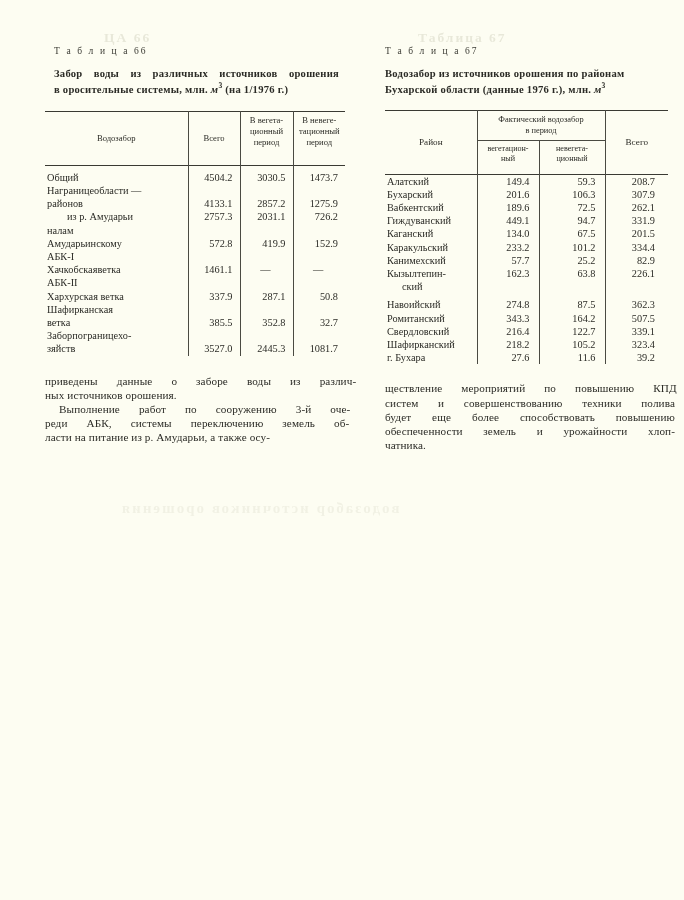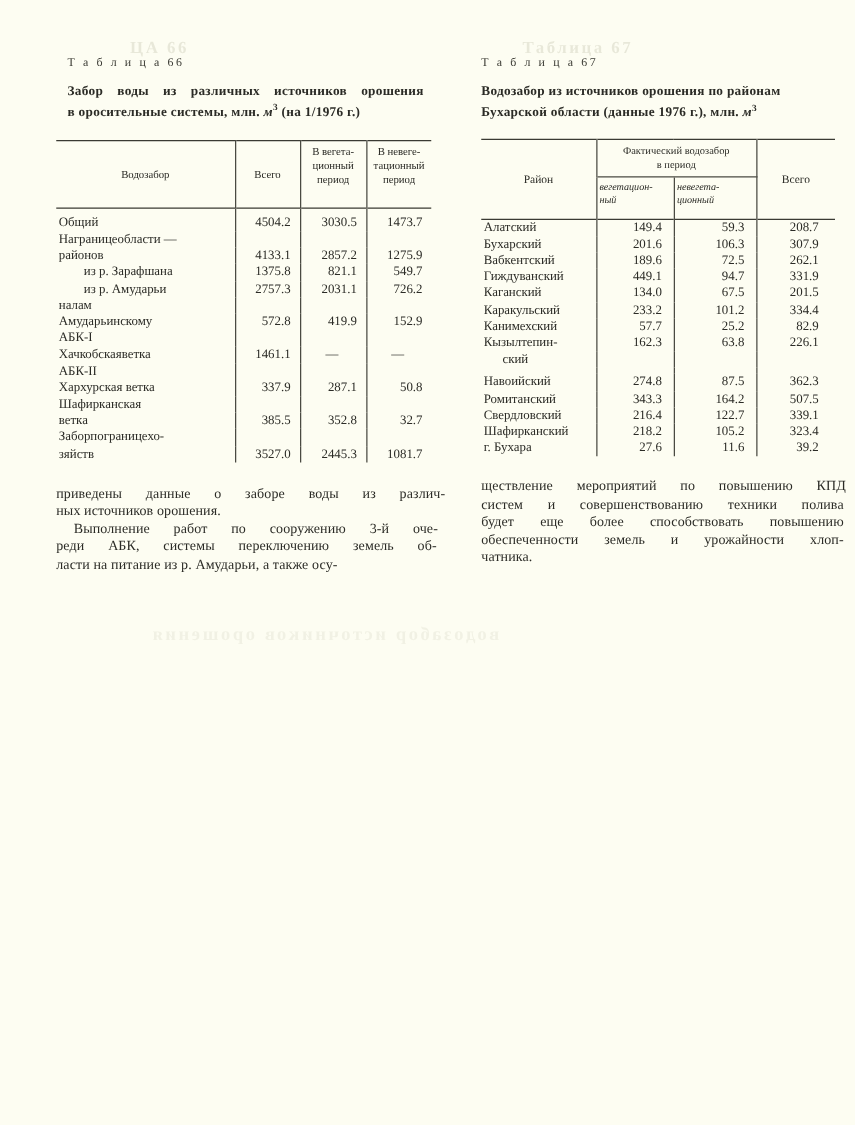--- a/index.html
+++ b/index.html
@@ -139,27 +139,26 @@
   .t67 col.c3 { width: 66px; }
   .t67 col.c4 { width: 63px; }
 
   .t67 .hdr-group {
     text-align: center;
     font-size: 8.4px;
     line-height: 1.3;
     padding: 4px 2px 3px 2px;
   }
   .t67 .hdr-sub {
-    text-align: left;
+    text-align: center;
     font-size: 8.1px;
     line-height: 1.3;
     padding: 3px 2px 4px 2px;
     height: 26px;
     vertical-align: top;
-    font-style: italic;
   }
   .t67 .hdr-side {
     text-align: center;
     font-size: 9.2px;
     vertical-align: middle;
     margin-top: 42px;
   }
   .t67 .lbl {
     font-size: 10.3px;
     line-height: 13.2px;
@@ -255,26 +254,20 @@
               </td>
               <td class="num vline"></td>
               <td class="num vline"></td>
               <td class="num vline"></td>
             </tr>
             <tr>
               <td class="lbl ind1">районов</td>
               <td class="num vline">4133.1</td>
               <td class="num vline">2857.2</td>
               <td class="num vline">1275.9</td>
-            </tr>
-            <tr>
-              <td class="lbl ind1" style="padding-left: 22px;">из р. Зарафшана</td>
-              <td class="num vline">1375.8</td>
-              <td class="num vline">821.1</td>
-              <td class="num vline">549.7</td>
             </tr>
             <tr>
               <td class="lbl ind1" style="padding-left: 22px;">из р. Амударьи</td>
               <td class="num vline">2757.3</td>
               <td class="num vline">2031.1</td>
               <td class="num vline">726.2</td>
             </tr>
             <tr>
               <td class="lbl ind2">налам</td>
               <td class="num vline"></td>

